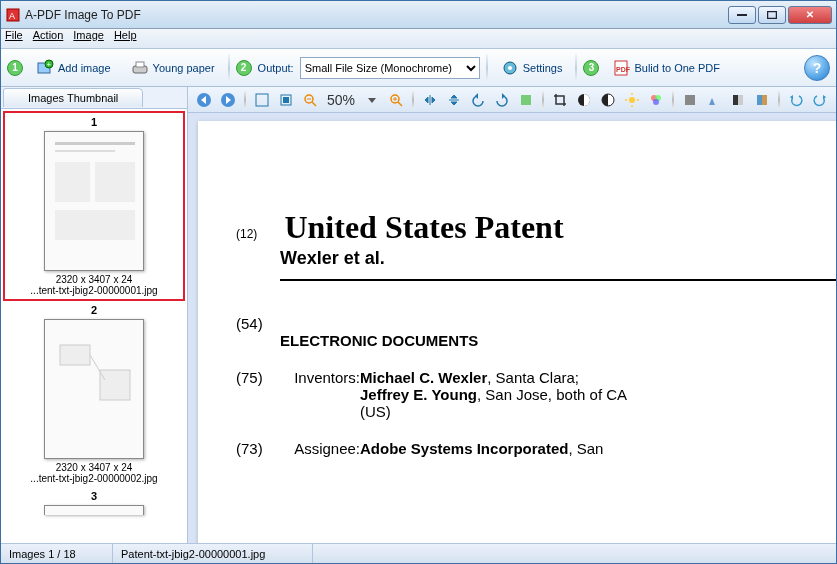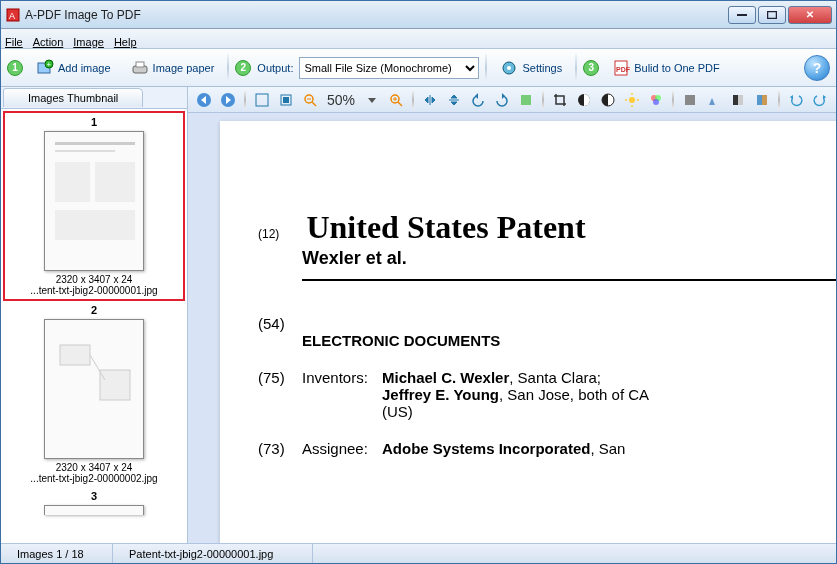--- a/index.html
+++ b/index.html
@@ -6,21 +6,21 @@
   body { width: 837px; height: 564px; background: #fff; overflow: hidden; border: 1px solid #3a6ea5; }
   
   .titlebar { height: 28px; background: linear-gradient(to bottom, #e8f0f7, #d4e4f4, #c5dcf0); display: flex; align-items: center; padding: 0 4px; border-bottom: 1px solid #8ba0b8; }
   .titlebar .icon { width: 16px; height: 16px; margin-right: 4px; display:flex; align-items:center; justify-content:center; }
   .titlebar .title { font-size: 12px; color: #222; flex: 1; }
   .winbtns { display: flex; gap: 2px; }
   .winbtn { width: 28px; height: 18px; border: 1px solid #5a7aa0; border-radius: 3px; display: flex; align-items: center; justify-content: center; font-size: 10px; cursor: pointer; }
   .winbtn.min, .winbtn.max { background: linear-gradient(#f0f6ff,#c0d8f0); color:#223; }
   .winbtn.close { background: linear-gradient(#f08080,#d04040); color:#fff; font-weight:bold; width:44px; }
   
-  .menubar { height: 20px; background: linear-gradient(#f2f6fb,#e0eaf5); border-bottom: 1px solid #b0c4de; display: flex; align-items: flex-end; padding: 0 4px; font-size: 11px; }
+  .menubar { height: 20px; background: linear-gradient(#f2f6fb,#e0eaf5); border-bottom: 1px solid #b0c4de; display: flex; align-items: flex-start; padding: 0 4px; font-size: 11px; }
   .menubar span { margin-right: 10px; text-decoration: underline; color: #000; cursor: pointer; }
   
   .maintoolbar { height: 38px; background: linear-gradient(#fdfefe,#e5eef8); border-bottom:1px solid #a8c0da; display:flex; align-items:center; padding:3px 6px; gap:6px; font-size:11px; }
   .tbtn { display:flex; align-items:center; gap:4px; padding:3px 6px; border:1px solid transparent; border-radius:3px; cursor:pointer; }
   .stepcircle { width:16px; height:16px; border-radius:50%; background:#6c6; border:1px solid #393; color:#fff; font-size:10px; font-weight:bold; display:flex; align-items:center; justify-content:center; }
   .ticon { width:18px; height:18px; display:flex; align-items:center; justify-content:center; }
   .ulabel { color:#003c78; }
   .dropcombo { height:22px; border:1px solid #8fa8c4; background:#fff; font-size:11px; width:180px; }
   .sep { width:2px; height:28px; background:linear-gradient(#f0f4fa,#c0d0e0,#f0f4fa); }
   .helpbtn { width:26px; height:26px; border-radius:50%; background:radial-gradient(circle at 35% 30%,#bde3ff,#59a7e7 60%,#2d7acc); color:#fff; font-weight:bold; font-size:14px; display:flex; align-items:center; justify-content:center; margin-left:auto; cursor:pointer; border:1px solid #3a7dbf; }
@@ -35,34 +35,34 @@
   .thumb.selected { border:2px solid #e02030; }
   .thumb .pagen { font-weight:bold; font-size:11px; }
   .thumb .page { width:100px; height:140px; margin:3px auto; border:1px solid #888; background:#fafafa; box-shadow:1px 1px 3px rgba(0,0,0,0.3); position:relative; }
   .thumb .meta { white-space:nowrap; overflow:hidden; text-overflow:clip; }
   
   .preview { flex:1; display:flex; flex-direction:column; background:#d8e4f5; }
   .previewtoolbar { height:26px; background:linear-gradient(#f0f6fd,#dbe7f5); border-bottom:1px solid #b0c4de; display:flex; align-items:center; padding:0 6px; gap:4px; font-size:11px; }
   .pbtn { width:20px; height:20px; display:flex; align-items:center; justify-content:center; cursor:pointer; border-radius:2px; }
   .psep { width:2px; height:18px; background:linear-gradient(#eee,#bbb,#eee); margin:0 2px; }
   .zoomtxt { font-size:14px; color:#333; width:34px; text-align:center; }
-  .previewbody { flex:1; overflow:auto; background:#d8e4f5; position:relative;margin-left:22px; }
+  .previewbody { flex:1; overflow:auto; background:#d8e4f5; position:relative; }
   .docpage { position:absolute; left:10px; top:8px; width:760px; height:600px; background:#fff; box-shadow:0 1px 4px rgba(0,0,0,0.2); padding:18px 38px; font-family:"Times New Roman",serif; color:#000; }
   .docnum { font-size:12px; display:inline-block; width:44px; }
   .dtitle { font-size:32px; font-weight:bold; font-family:"Times New Roman",serif; }
   .dsub { font-size:18px; font-weight:bold; margin-top:2px; }
   .dhr { border:none; border-top:2px solid #000; margin:10px 0 34px 0; }
   .drow { display:flex; margin-bottom:20px; font-size:15px; }
   .drow .code { width:44px; }
-  .drow .lab { width:80px; }
+  .drow .lab { width:80px;text-align:right; }
   .drow .val { flex:1; }
   .dsec { font-weight:bold; font-size:15px; }
   
   .statusbar { height:20px; background:linear-gradient(#eaf1fa,#d6e2f0); border-top:1px solid #b0c4de; display:flex; align-items:center; font-size:11px; }
-  .statusbar .cell { border-right:1px solid #b0c4de; padding:0 16px; height:100%; display:flex; align-items:center; }
+  .statusbar .cell { border-right:1px solid #b0c4de; padding:0 8px; height:100%; display:flex; align-items:center; }
   svg { display:block; }
   ::-webkit-scrollbar { width:16px; height:16px; }
   ::-webkit-scrollbar-track { background:#e8eef6; border:1px solid #c8d4e4; }
   ::-webkit-scrollbar-thumb { background:linear-gradient(#dce8f6,#b8cde6); border:1px solid #9ab3d0; border-radius:2px; }
   ::-webkit-scrollbar-button { background:#dce8f6; border:1px solid #9ab3d0; height:16px; width:16px; }
 </style>
 </head>
 <body>
 
 <div class="titlebar">
@@ -107,21 +107,21 @@
     </div>
     <span class="ulabel">Add image</span>
   </div>
   <div class="tbtn">
     <div class="ticon">
       <svg width="18" height="18">
           <rect x="2" y="7" width="14" height="7" rx="2" fill="#ccc" stroke="#666"></rect>
           <rect x="5" y="3" width="8" height="5" fill="#fff" stroke="#888"></rect>
         </svg>
     </div>
-    <span class="ulabel">Image paper</span>
+    <span class="ulabel">Young paper</span>
   </div>
   <div class="sep"></div>
   <div class="stepcircle">2</div>
   <span style="color:#003c78">Output:</span>
   <select class="dropcombo">
     <option>Small File Size (Monochrome)</option>
   </select>
   <div class="sep"></div>
   <div class="tbtn">
     <div class="ticon">

